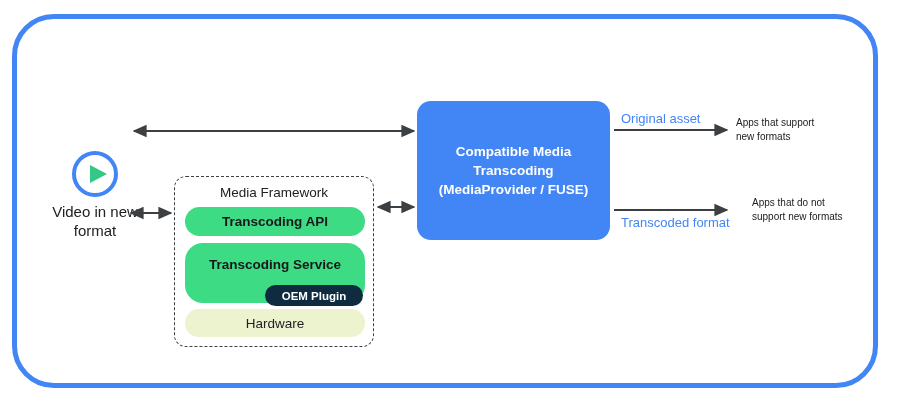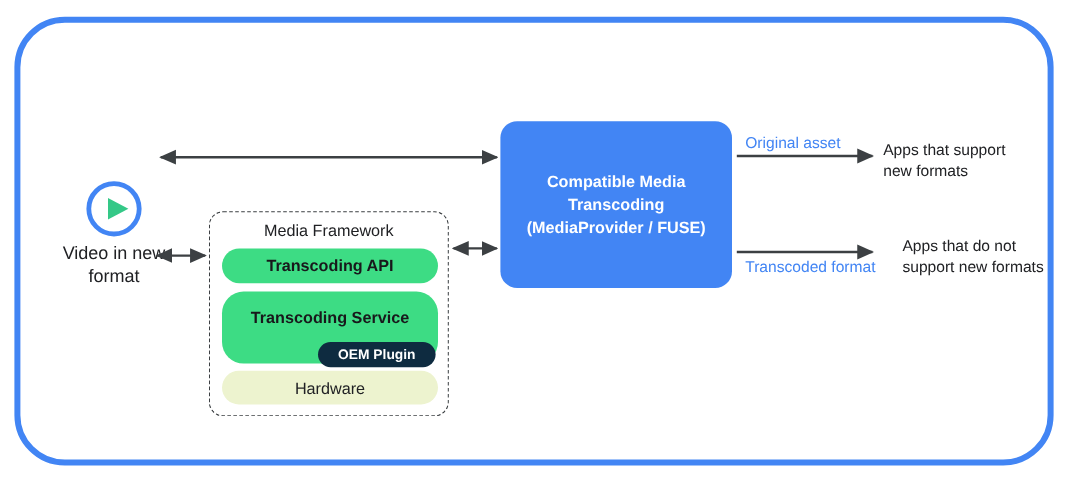--- a/index.html
+++ b/index.html
@@ -184,21 +184,21 @@
     font-size: 13px;
     white-space: nowrap;
   }
   #original-asset-label { left: 621px; top: 111px; }
   #transcoded-asset-label { left: 621px; top: 215px; }
 
   
   .app-label {
     position: absolute;
     color: #202124;
-    font-size: 13px;
+    font-size: 10px;
     line-height: 1.35;
     white-space: pre-line;
   }
   #apps-support-label { left: 736px; top: 116px; }
   #apps-no-support-label { left: 752px; top: 196px; }
 </style>
 </head>
 <body>
 
 <div id="canvas">

